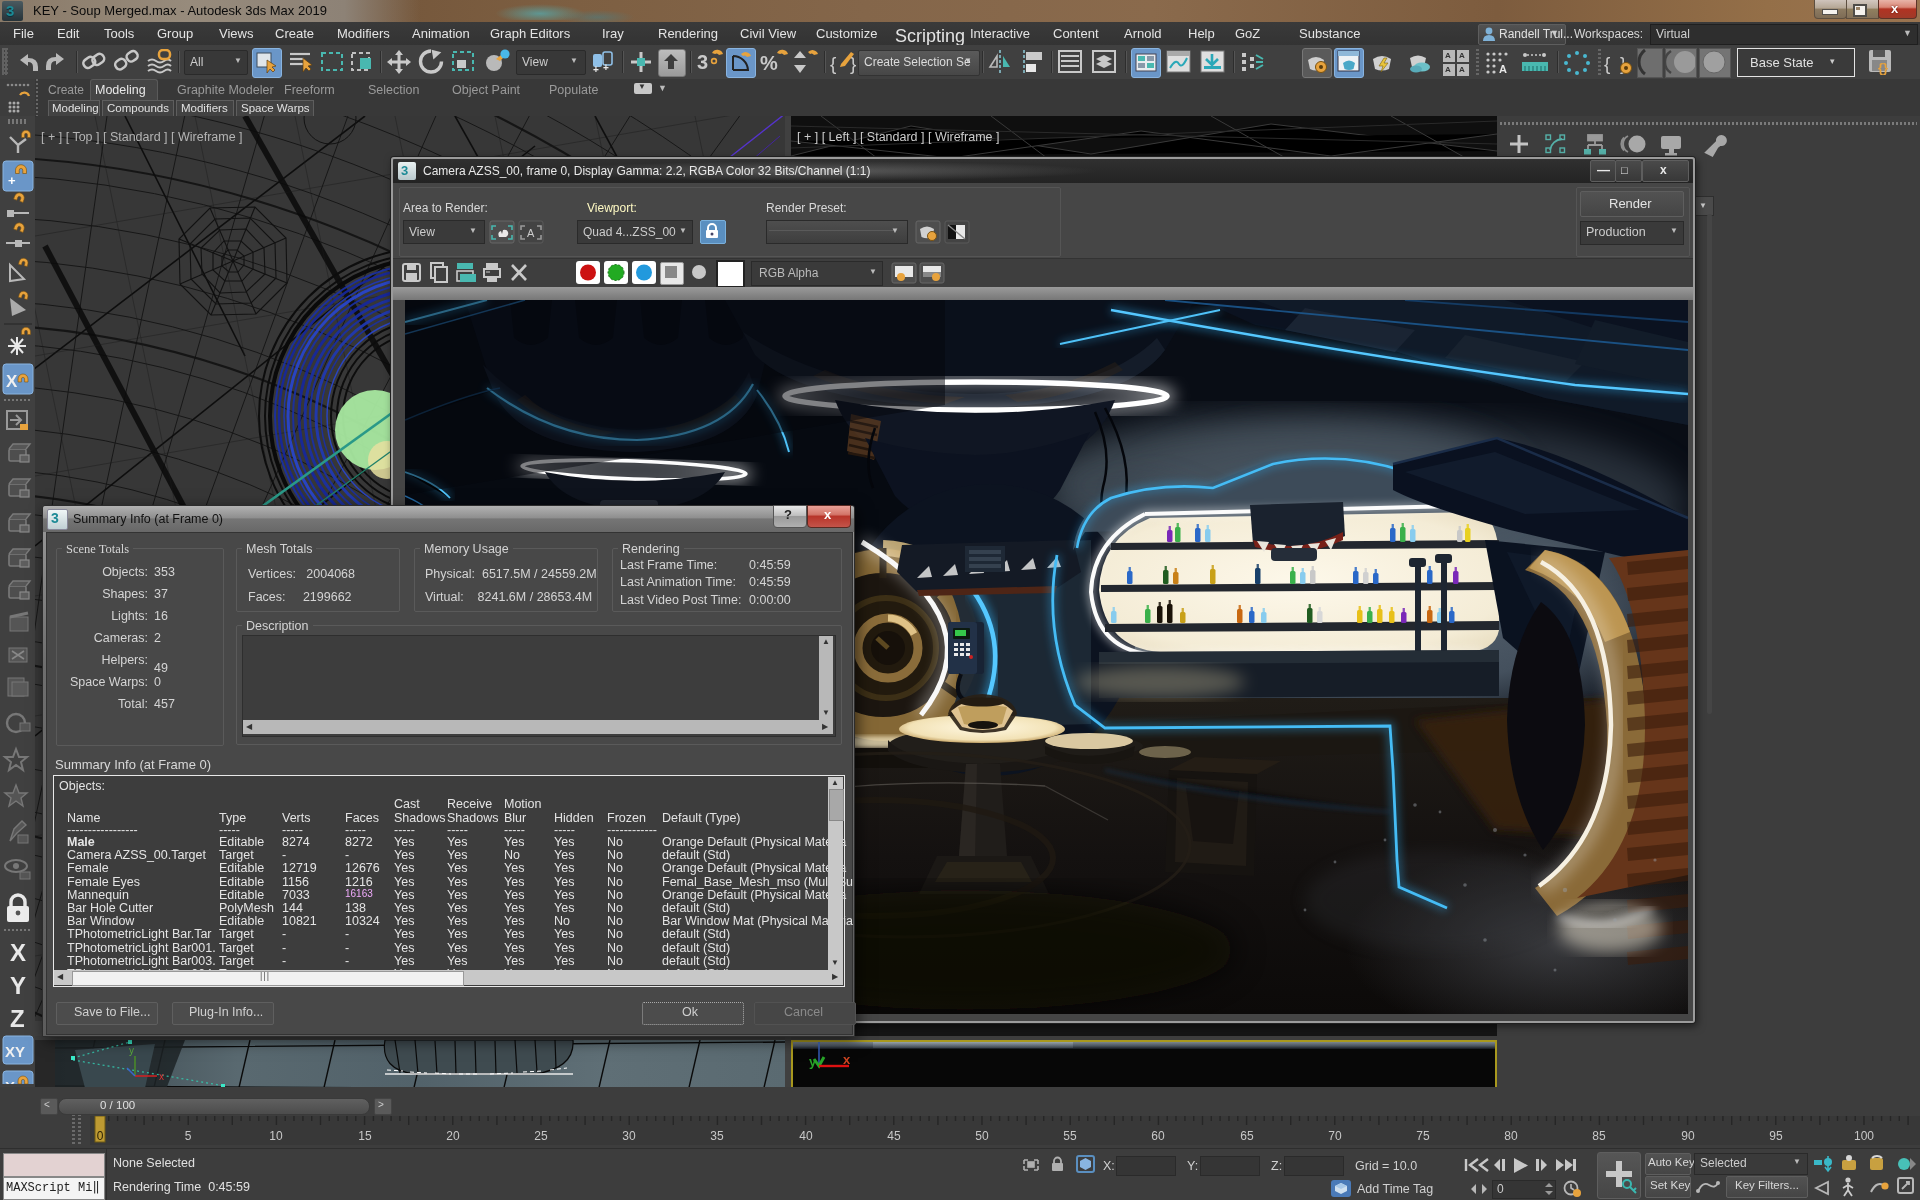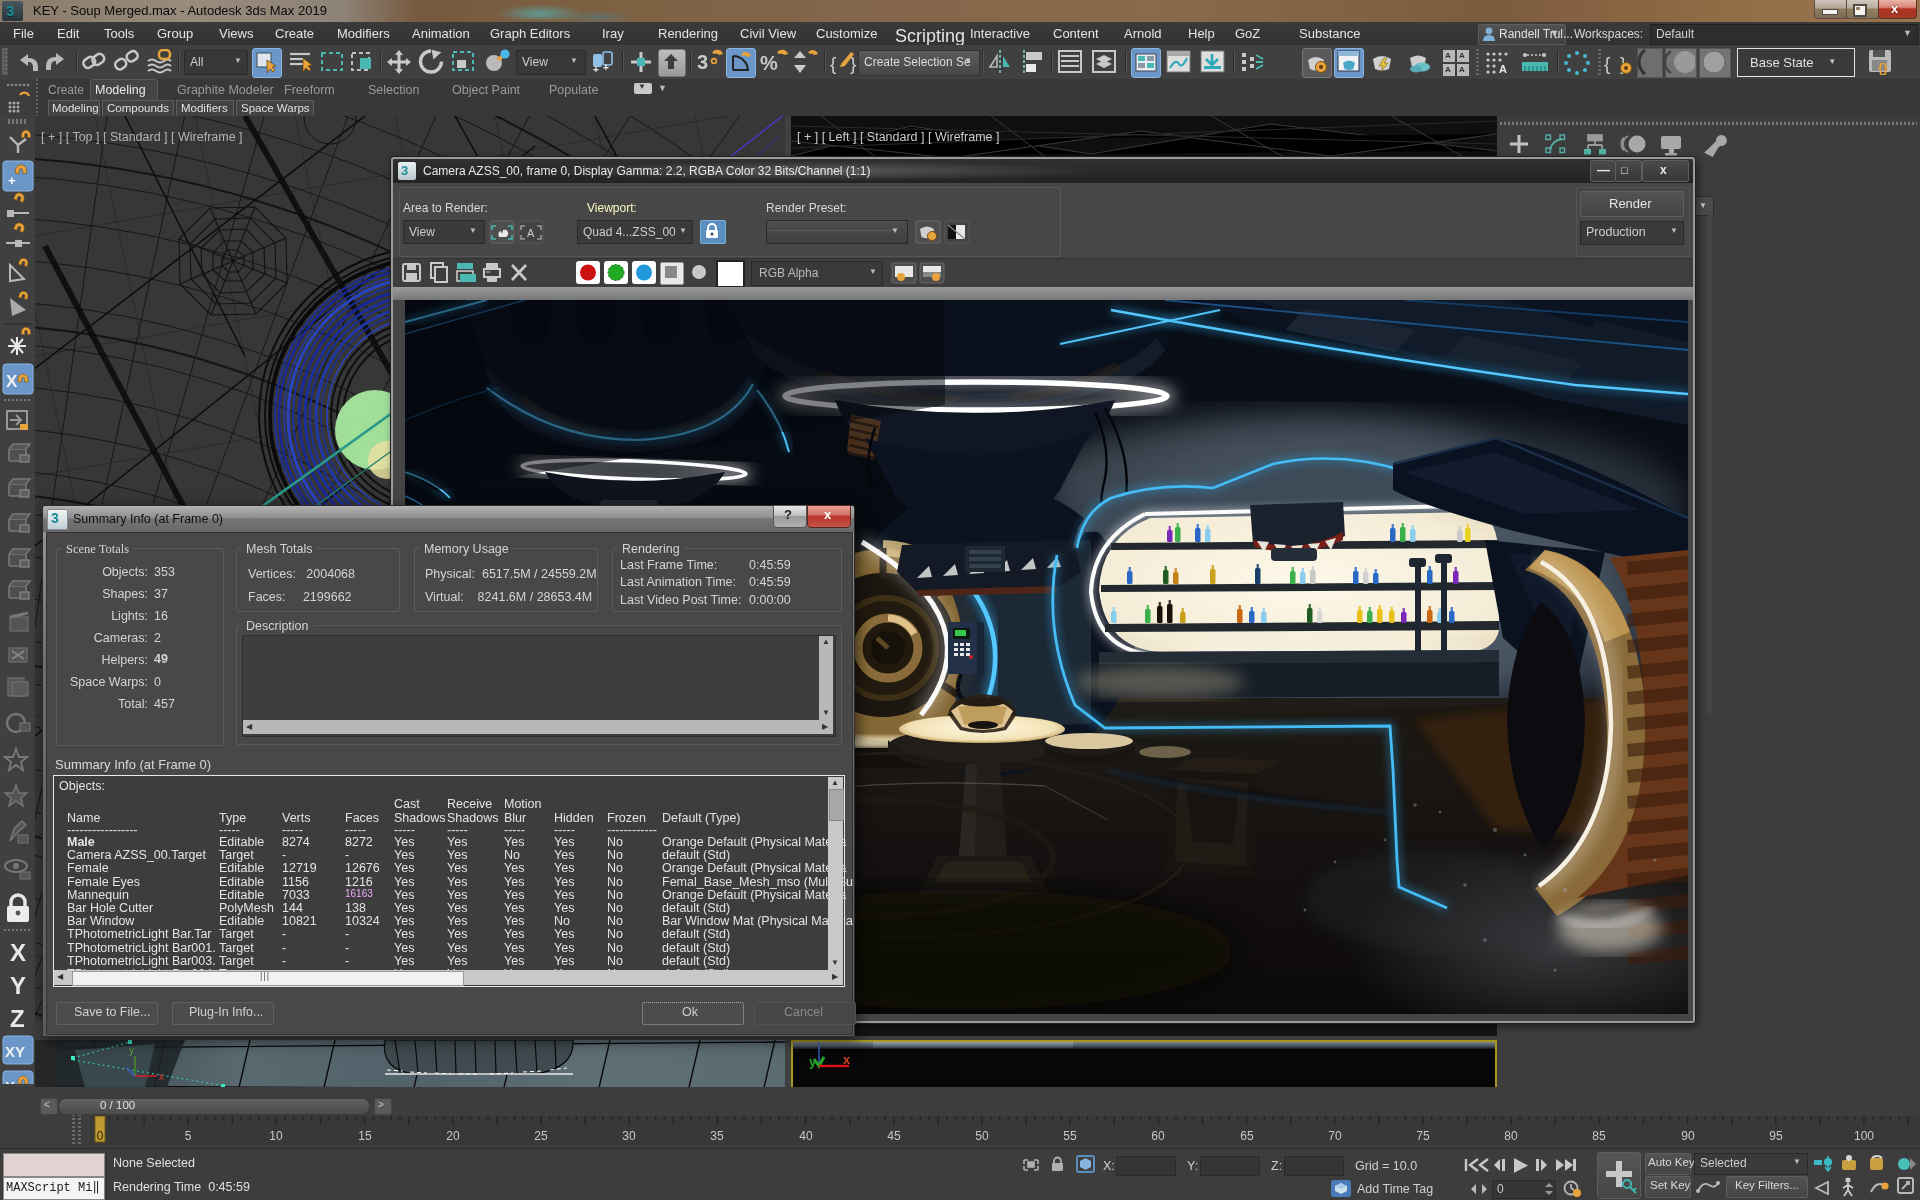--- a/index.html
+++ b/index.html
@@ -50,21 +50,21 @@
       <div class="tx" style="left:1283px;top:4px;font-size:13px;color:#e4e4e4;margin-left:16px;">Substance</div>
 <div class="a" style="left:1478px;top:2px;width:86px;height:19px;background:linear-gradient(180deg,#525252,#404040);border:1px solid #5e5e5e;border-radius:2px;"></div>
 <svg class="a" style="left:1482px;top:4px;" width="14" height="15">
         <circle cx="7" cy="5" r="3.4" fill="#7fb2d8"></circle>
         <path d="M1 15 Q1 9 7 9 Q13 9 13 15 Z" fill="#7fb2d8"></path>
       </svg>
 <div class="tx" style="left:1499px;top:5px;font-size:12px;color:#e0e0e0;">Randell Trul...</div>
 <div class="tx" style="left:1550px;top:6px;font-size:9px;color:#ccc;">▼</div>
 <div class="tx" style="left:1574px;top:5px;font-size:12px;color:#d8d8d8;">Workspaces:</div>
 <div class="a" style="left:1650px;top:2px;width:266px;height:19px;background:#2e2e2e;border:1px solid #1f1f1f;"></div>
-<div class="tx" style="left:1656px;top:5px;font-size:12px;color:#d0d0d0;">Default</div>
+<div class="tx" style="left:1656px;top:5px;font-size:12px;color:#d0d0d0;">Virtual</div>
 <div class="tx" style="left:1903px;top:6px;font-size:9px;color:#bbb;">▼</div>
 </div>
 
 <div class="a" style="left:0;top:45px;width:1920px;height:34px;background:#404040;border-bottom:1px solid #2e2e2e;">
 <div class="a" style="left:2px;top:3px;width:6px;height:27px;background:repeating-linear-gradient(180deg,#6a6a6a 0 2px,transparent 2px 4px),repeating-linear-gradient(90deg,#6a6a6a 0 2px,transparent 2px 3px);opacity:.8;"></div>
 <svg class="a" style="left:14px;top:5px;" width="56" height="26">
 <path d="M24 16 Q24 7 14 7 L14 3 L6 9 L14 15 L14 11 Q19 11 19 16 L19 20 L24 20 Z" fill="#b9b9b9" transform="translate(0,1)"></path>
 <path d="M32 16 Q32 7 42 7 L42 3 L50 9 L42 15 L42 11 Q37 11 37 16 L37 20 L32 20 Z" fill="#b9b9b9"></path>
 </svg>
 <div class="a" style="left:76px;top:6px;width:1px;height:22px;background:#2d2d2d;border-right:1px solid #555;"></div>
@@ -1252,21 +1252,21 @@
 <div class="tx" style="left:20px;top:37px;background:#484848;padding:0 4px;font-size:12.5px;color:#d4d4d4;font-family:Liberation Serif, serif;">Scene Totals</div>
 <div class="tx" style="left:14px;top:60px;width:92px;text-align:right;font-size:12.5px;color:#d4d4d4;">Objects:</div>
 <div class="tx" style="left:112px;top:60px;font-size:12.5px;color:#d4d4d4;">353</div>
 <div class="tx" style="left:14px;top:82px;width:92px;text-align:right;font-size:12.5px;color:#d4d4d4;">Shapes:</div>
 <div class="tx" style="left:112px;top:82px;font-size:12.5px;color:#d4d4d4;">37</div>
 <div class="tx" style="left:14px;top:104px;width:92px;text-align:right;font-size:12.5px;color:#d4d4d4;">Lights:</div>
 <div class="tx" style="left:112px;top:104px;font-size:12.5px;color:#d4d4d4;">16</div>
 <div class="tx" style="left:14px;top:126px;width:92px;text-align:right;font-size:12.5px;color:#d4d4d4;">Cameras:</div>
 <div class="tx" style="left:112px;top:126px;font-size:12.5px;color:#d4d4d4;">2</div>
 <div class="tx" style="left:14px;top:148px;width:92px;text-align:right;font-size:12.5px;color:#d4d4d4;">Helpers:</div>
-<div class="tx" style="left:112px;top:147px;font-size:12.5px;color:#d4d4d4;font-weight:bold;">49</div>
+<div class="tx" style="left:112px;top:156px;font-size:12.5px;color:#d4d4d4;">49</div>
 <div class="tx" style="left:14px;top:170px;width:92px;text-align:right;font-size:12.5px;color:#d4d4d4;">Space Warps:</div>
 <div class="tx" style="left:112px;top:170px;font-size:12.5px;color:#d4d4d4;">0</div>
 <div class="tx" style="left:14px;top:192px;width:92px;text-align:right;font-size:12.5px;color:#d4d4d4;">Total:</div>
 <div class="tx" style="left:112px;top:192px;font-size:12.5px;color:#d4d4d4;">457</div>
 <div class="a" style="left:194px;top:43px;width:162px;height:62px;border:1px solid #5a5a5a;border-radius:2px;"></div>
 <div class="tx" style="left:200px;top:37px;background:#484848;padding:0 4px;font-size:12.5px;color:#d4d4d4;">Mesh Totals</div>
 <div class="tx" style="left:206px;top:62px;font-size:12.5px;color:#d4d4d4;">Vertices:&nbsp;&nbsp; 2004068</div>
 <div class="tx" style="left:206px;top:85px;font-size:12.5px;color:#d4d4d4;">Faces:&nbsp;&nbsp;&nbsp;&nbsp; 2199662</div>
 <div class="a" style="left:372px;top:43px;width:182px;height:62px;border:1px solid #5a5a5a;border-radius:2px;"></div>
 <div class="tx" style="left:378px;top:37px;background:#484848;padding:0 4px;font-size:12.5px;color:#d4d4d4;">Memory Usage</div>

